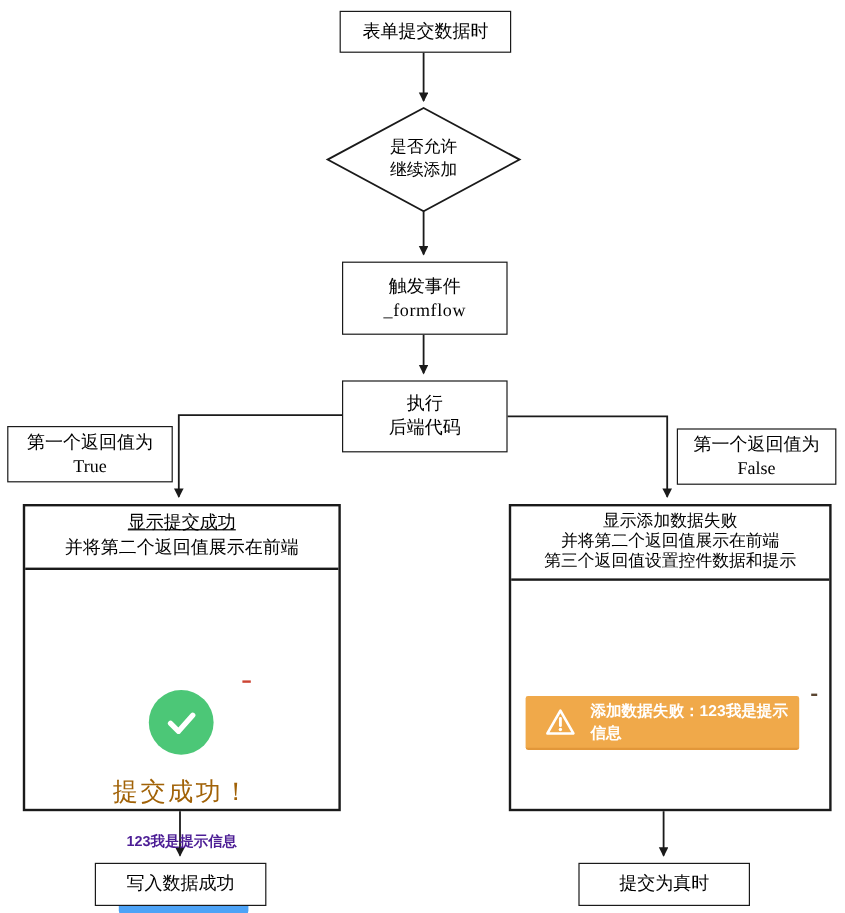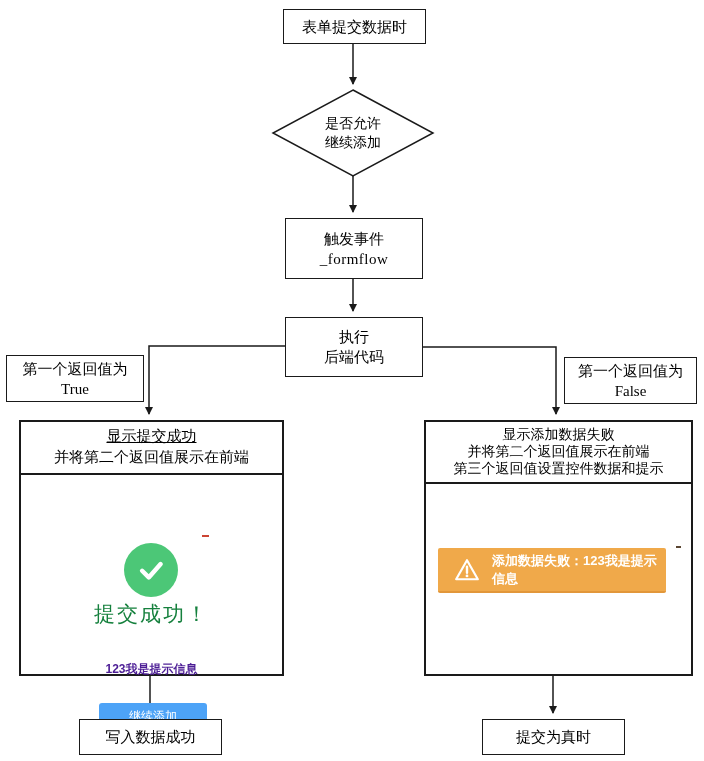--- a/index.html
+++ b/index.html
@@ -12,35 +12,35 @@
     position:absolute;background:#fff;border:1px solid #1a1a1a;z-index:1;
     display:flex;flex-direction:column;justify-content:center;
     text-align:center;font-size:15px;line-height:20px;
   }
   .diamond-label{
     position:absolute;z-index:1;display:flex;flex-direction:column;align-items:center;
     justify-content:center;font-size:14px;line-height:19px;background:transparent;
   }
   .bigbox{
     position:absolute;background:#fff;border:2px solid #1a1a1a;z-index:1;
-    display:flex;flex-direction:column;
+    display:flex;flex-direction:column;gap:32px;
   }
   .bigbox .hd{
     border-bottom:2px solid #1a1a1a;text-align:center;font-size:14px;line-height:17px;
     padding:4px 2px 5px 2px;
   }
   .u{text-decoration:underline;}
   .content{position:relative;flex:1;font-family:"Liberation Sans", sans-serif;}
   .check-circle{
     position:absolute;left:103px;top:68px;width:54px;height:54px;border-radius:50%;
     background:#4cc777;display:flex;align-items:center;justify-content:center;
   }
   .success-title{
-    position:absolute;left:0;top:125px;width:100%;text-align:center;
-    color:#15803d;font-size:21px;letter-spacing:2px;
+    position:absolute;left:0;top:139px;width:100%;text-align:center;
+    color:#a16207;font-size:21px;letter-spacing:2px;
   }
   .success-msg{
     position:absolute;left:0;top:186px;width:100%;text-align:center;
     color:#4c1d95;font-size:12px;font-weight:bold;
   }
   .continue-btn{
     position:absolute;left:78px;top:228px;width:108px;height:27px;border:none;border-radius:3px;
     background:#4da3f7;color:#fff;font-size:12px;font-family:"Liberation Sans", sans-serif;
     cursor:pointer;
   }

